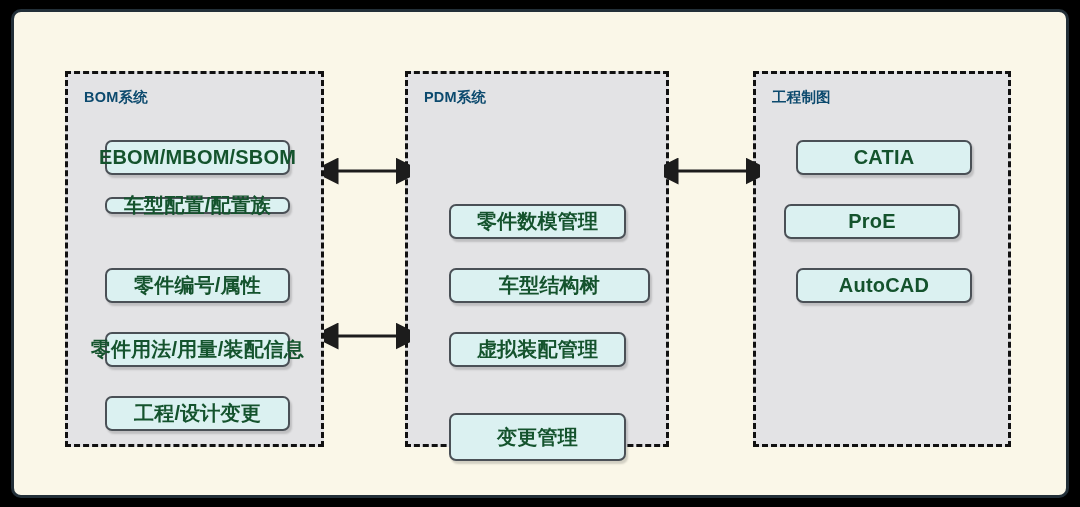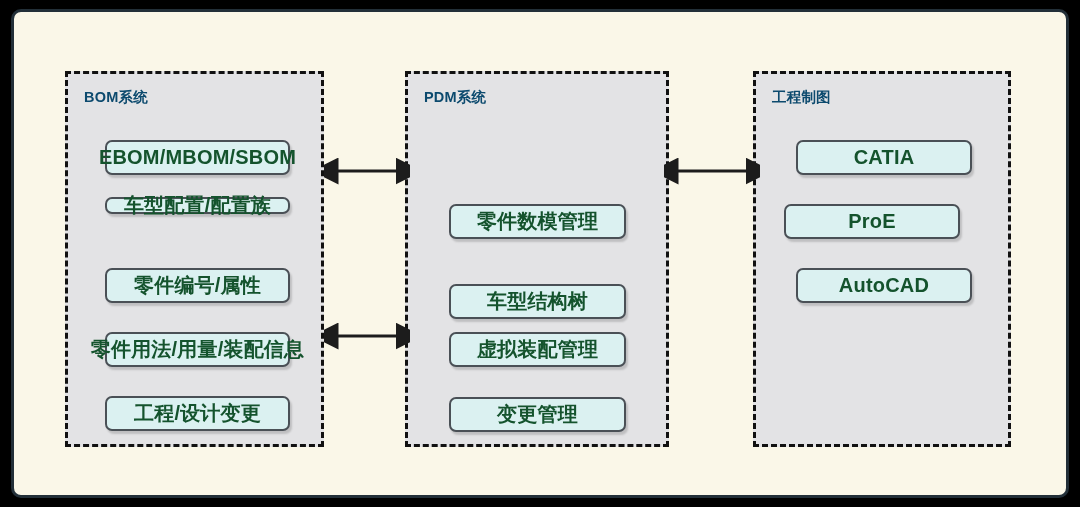--- a/index.html
+++ b/index.html
@@ -73,23 +73,23 @@
       <div class="node" style="left:37px; top:123px; width:185px; height:17px;">车型配置/配置族</div>
       <div class="node" style="left:37px; top:194px; width:185px; height:35px;">零件编号/属性</div>
       <div class="node" style="left:37px; top:258px; width:185px; height:35px;">零件用法/用量/装配信息</div>
       <div class="node" style="left:37px; top:322px; width:185px; height:35px;">工程/设计变更</div>
     </div>
 
     <div class="group" style="left:391px; top:59px; width:264px; height:376px;">
       <div class="group-title">PDM系统</div>
 
       <div class="node" style="left:41px; top:130px; width:177px; height:35px;">零件数模管理</div>
-      <div class="node" style="left:41px; top:194px; width:177px; height:35px;margin-top:16px;">车型结构树</div>
+      <div class="node" style="left:41px; top:194px; width:201px; height:35px;">车型结构树</div>
       <div class="node" style="left:41px; top:258px; width:177px; height:35px;">虚拟装配管理</div>
-      <div class="node" style="left:41px; top:323px; width:177px; height:35px;">变更管理</div>
+      <div class="node" style="left:41px; top:339px; width:177px; height:48px;">变更管理</div>
     </div>
 
     <div class="group" style="left:739px; top:59px; width:258px; height:376px;">
       <div class="group-title">工程制图</div>
 
       <div class="node" style="left:40px; top:66px; width:176px; height:35px;">CATIA</div>
       <div class="node" style="left:28px; top:130px; width:176px; height:35px;">ProE</div>
       <div class="node" style="left:40px; top:194px; width:176px; height:35px;">AutoCAD</div>
     </div>
 

